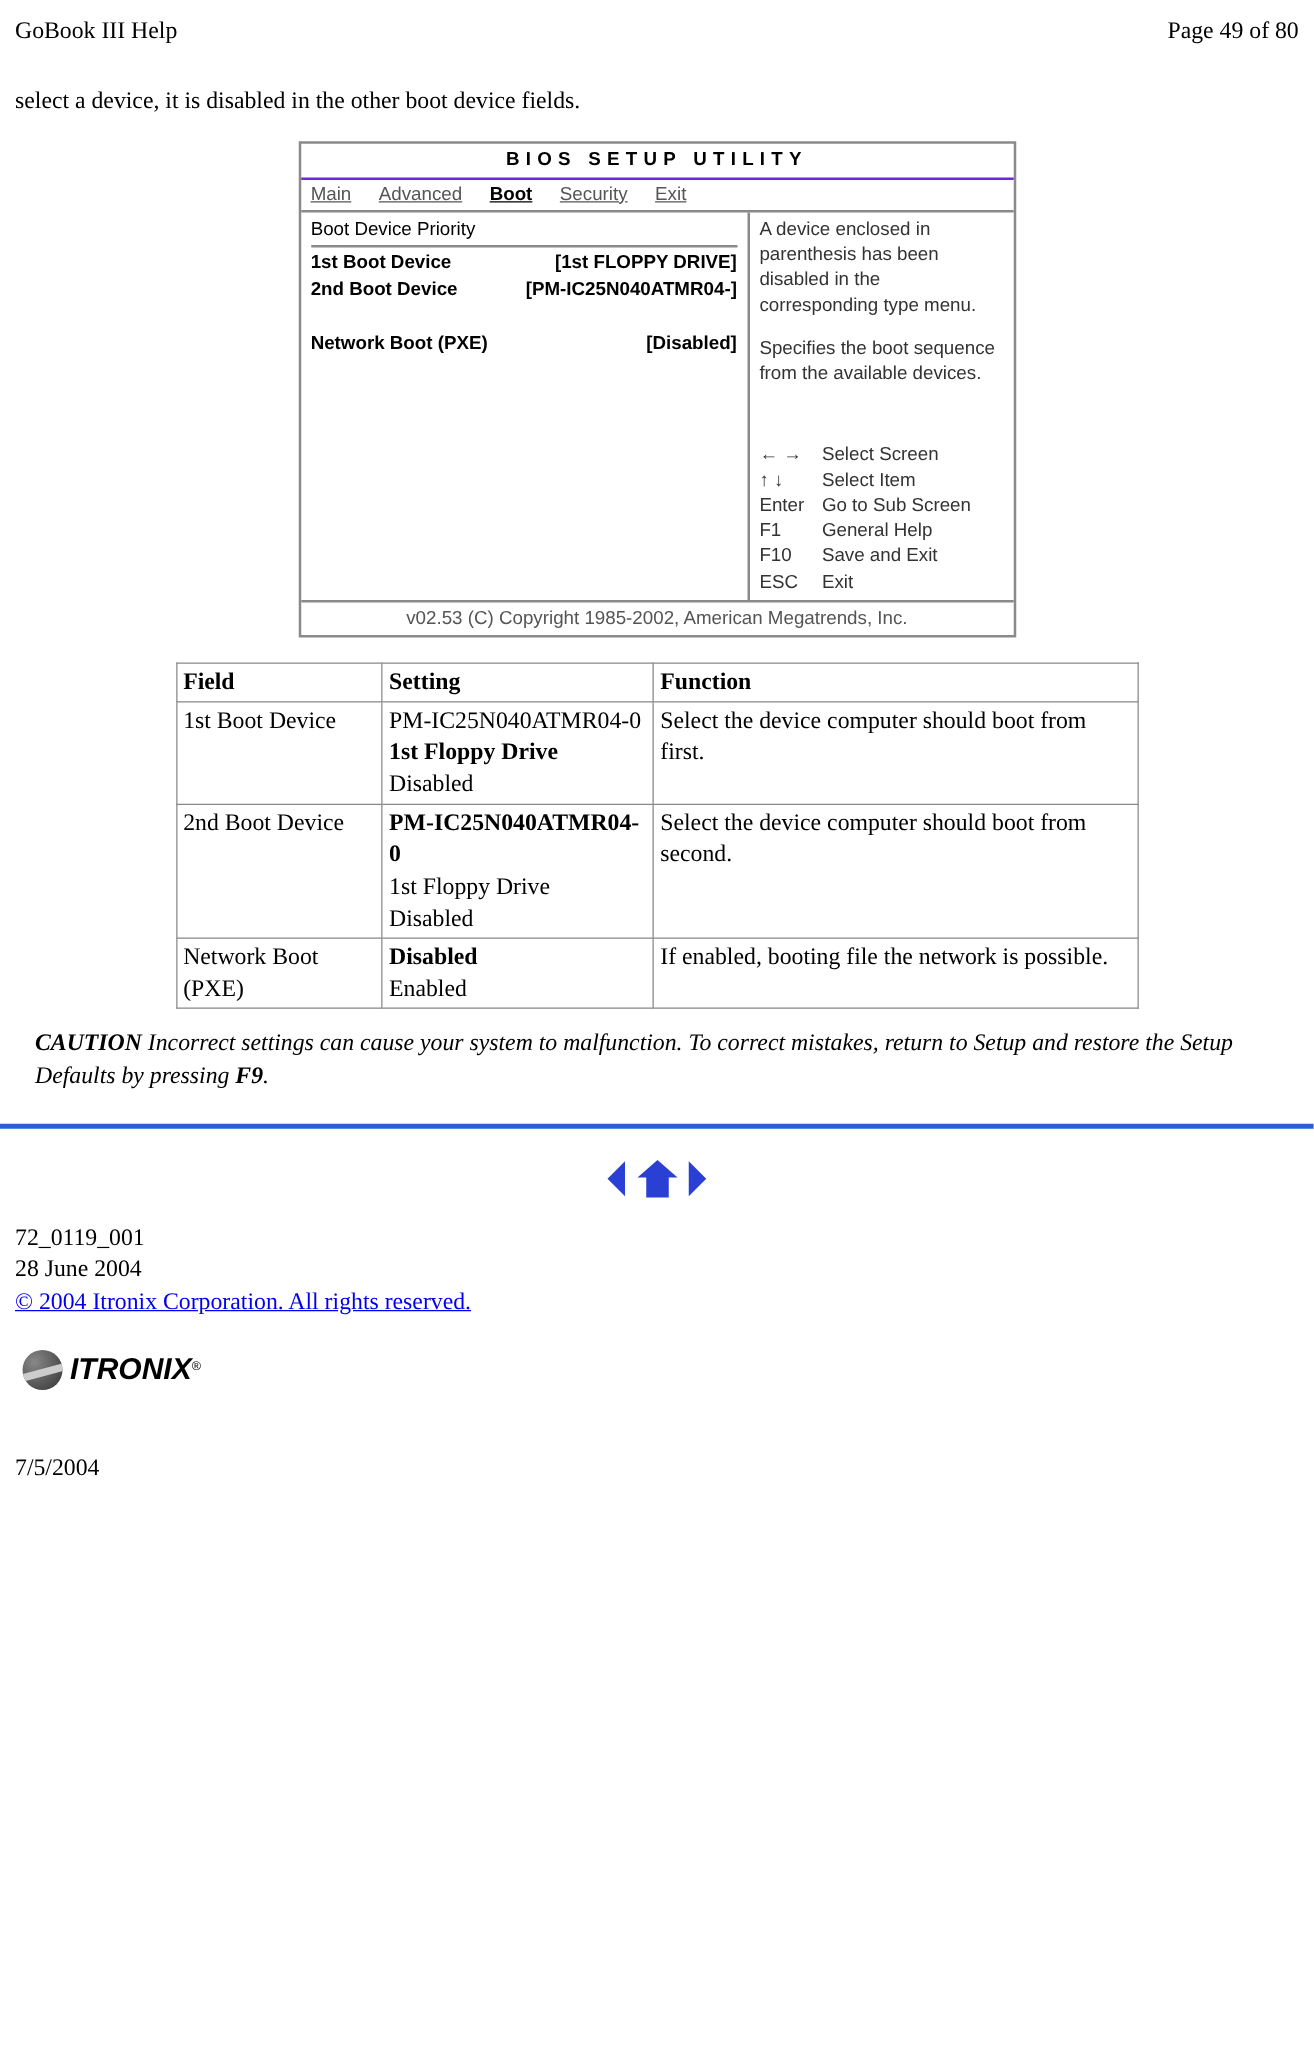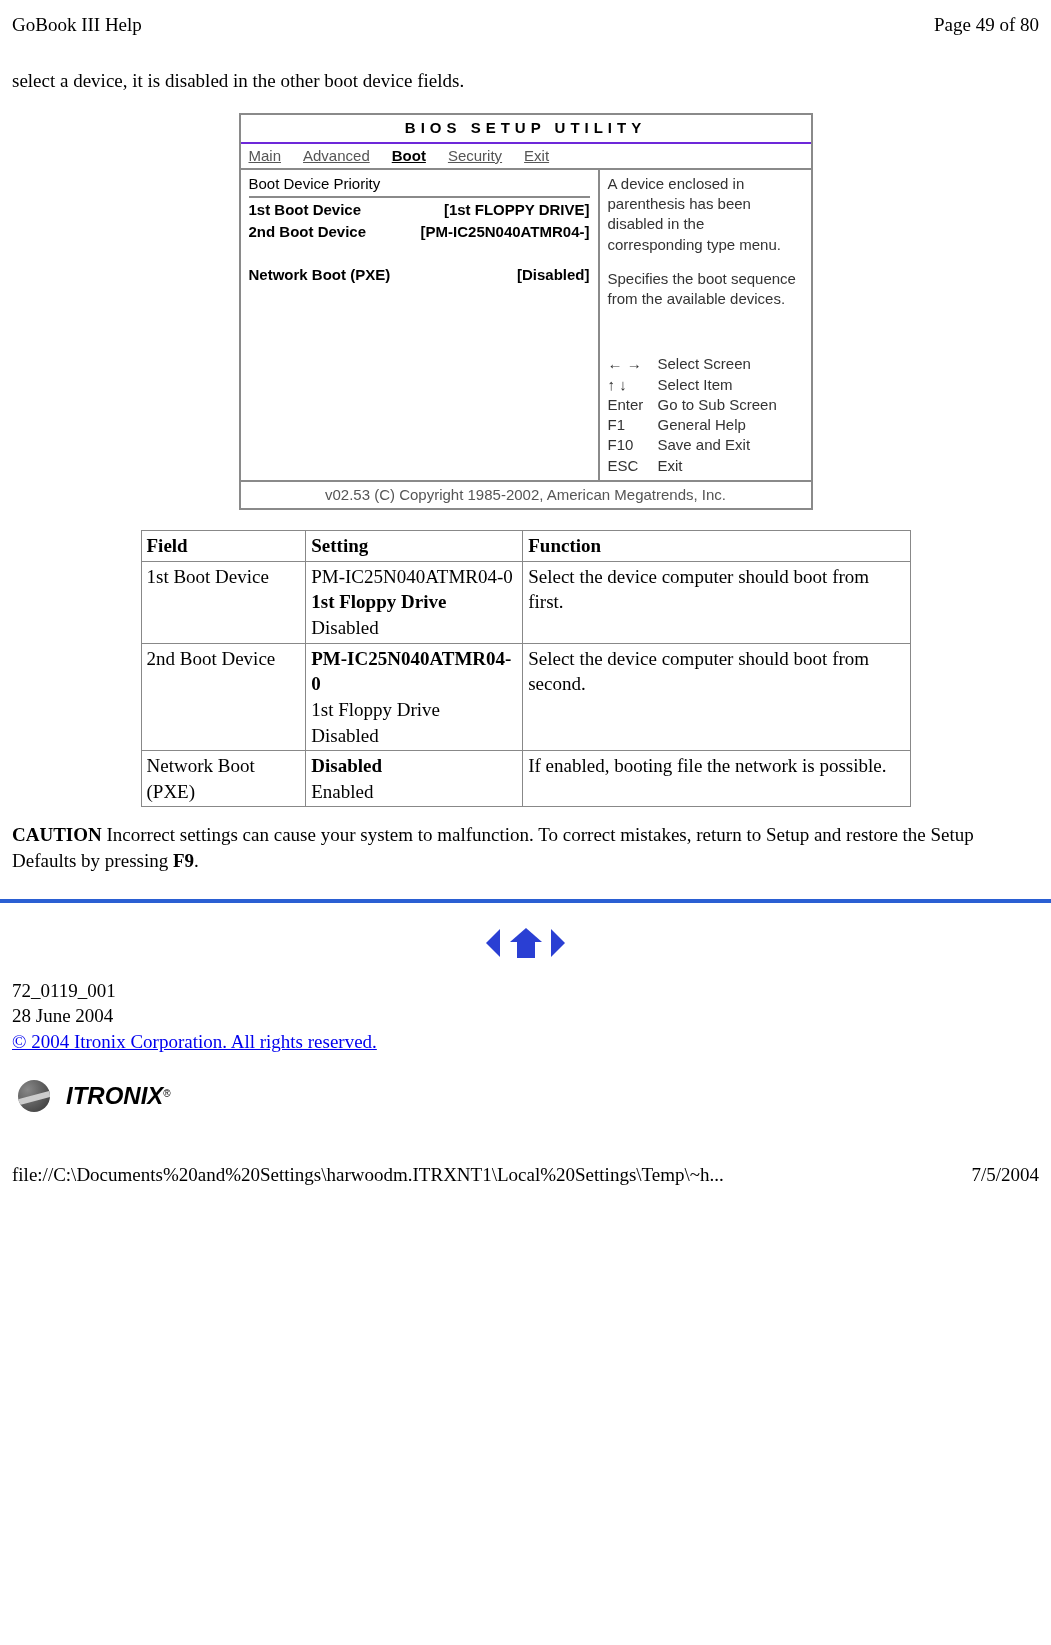--- a/index.html
+++ b/index.html
@@ -109,21 +109,22 @@
       text-align: left;
       font-weight: normal;
     }
     table.data-table th {
       font-weight: bold;
     }
     .bold {
       font-weight: bold;
     }
     .caution {
-      margin: 15px 0 25px 0;
+      margin: 15px 0 25px 16px;
+      font-style: italic;
     }
     .blue-bar {
       height: 4px;
       background: #2a5fd3;
       margin: 0 -12px;
     }
     .nav-icons {
       text-align: center;
       margin: 25px 0 20px 0;
     }
@@ -173,21 +174,21 @@
     .footer-info {
       margin: 19px 0 20px 0;
     }
     .copyright-link {
       color: #0000ee;
       text-decoration: underline;
     }
     .itronix-logo {
       display: flex;
       align-items: center;
-      gap: 16px;
+      gap: 6px;
       margin: 25px 0 50px 6px;
       font-family: Arial, sans-serif;
     }
     .globe {
       width: 32px;
       height: 32px;
       border-radius: 50%;
       background: radial-gradient(circle at 30% 30%, #888, #333);
       position: relative;
       overflow: hidden;
@@ -350,15 +351,14 @@
 </div>
 
 <div class="itronix-logo">
   <span class="globe"></span>
   <span>
     <span class="itronix-text">ITRONIX</span><span class="itronix-r">®</span>
   </span>
 </div>
 
 <div class="page-footer">
-  <span>file://C:\Documents%20and%20Settings\harwoodm.ITRXNT1\Local%20Settings\Temp\~h...</span>
   <span>7/5/2004</span>
 </div>
 
 </body></html>

